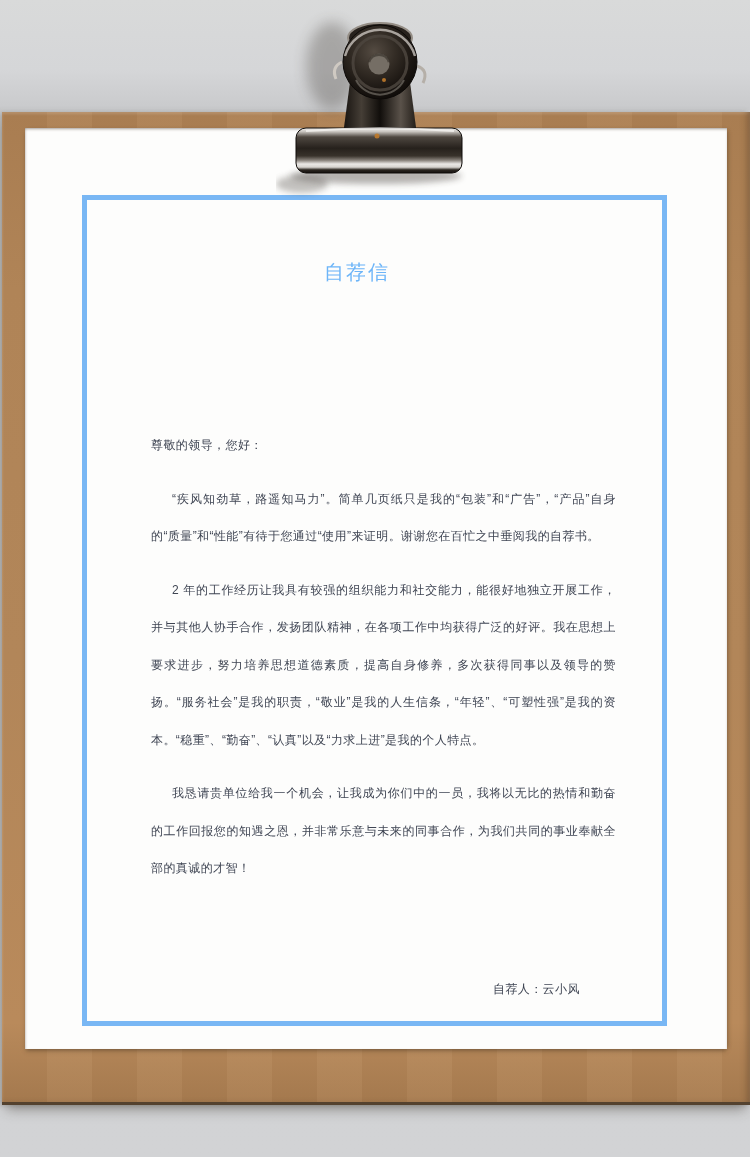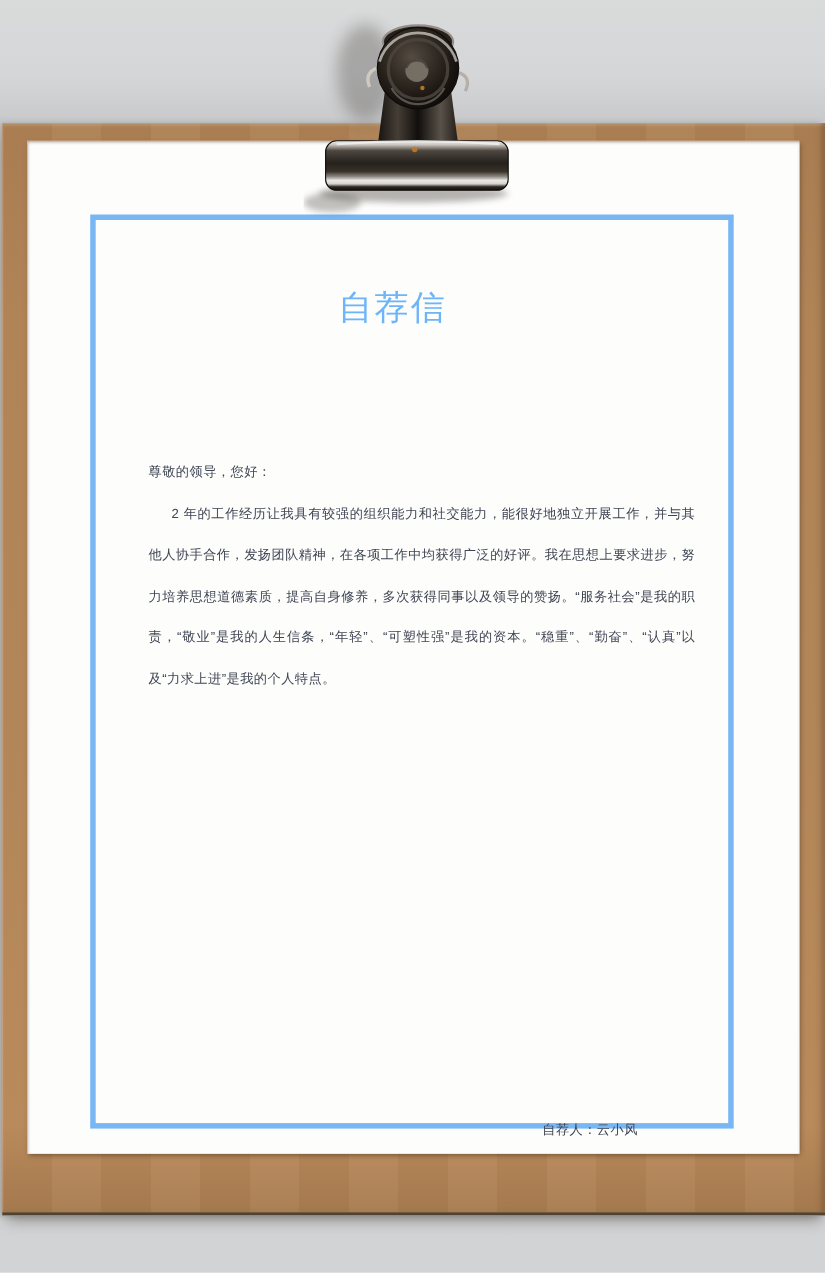--- a/index.html
+++ b/index.html
@@ -22,31 +22,31 @@
     background:#fdfdfc;
     box-shadow:0 3px 4px -1px rgba(80,60,40,.5),3px 0 4px -2px rgba(80,60,40,.3),
                inset 0 2px 3px -1px rgba(60,45,30,.45), inset 2px 0 3px -2px rgba(60,45,30,.3);
   }
   .frame{
     position:absolute;left:57px;top:67px;width:585px;height:831px;
     box-sizing:border-box;border:5px solid #79b7f4;z-index:1;
   }
   .title{
     position:absolute;left:0;top:131px;width:702px;box-sizing:border-box;padding-right:38px;
-    text-align:center;font-size:31px;letter-spacing:2px;color:#6db5f8;z-index:2;
+    text-align:center;font-size:20px;letter-spacing:2px;color:#6db5f8;z-index:2;
   }
   .letter-body{
     position:absolute;left:110px;top:283px;width:497px;z-index:2;
     font-size:12px;letter-spacing:0.42px;line-height:37.5px;color:#3f4553;
     text-align:justify;text-justify:inter-ideograph;
   }
-  .letter-body p{margin:0;text-indent:21px;}
+  .letter-body p{margin:16px;text-indent:21px;}
   .letter-body p.salutation{text-indent:0;}
   .signature{
-    position:absolute;left:468px;top:891px;z-index:2;
+    position:absolute;left:468px;top:853px;z-index:2;
     font-size:12px;letter-spacing:0.4px;color:#3f4553;white-space:nowrap;
   }
   .date-clip{
     position:absolute;left:460px;top:887px;height:11px;width:180px;overflow:hidden;z-index:3;
   }
   .date-text{
     display:block;font-size:16px;line-height:14px;letter-spacing:0.4px;color:#b91c1c;white-space:nowrap;margin-top:16px;
   }
   .clip-svg{position:absolute;left:276px;top:4px;width:210px;height:200px;z-index:5;}
 </style>
@@ -55,21 +55,23 @@
 
 <div class="board"></div>
 
 <div class="paper">
   <div class="frame"></div>
 
   <div class="title">自荐信</div>
 
   <div class="letter-body">
     <p class="salutation">尊敬的领导，您好：</p>
+    <p>“疾风知劲草，路遥知马力”。简单几页纸只是我的“包装”和“广告”，“产品”自身的“质量”和“性能”有待于您通过“使用”来证明。谢谢您在百忙之中垂阅我的自荐书。</p>
     <p>2 年的工作经历让我具有较强的组织能力和社交能力，能很好地独立开展工作，并与其他人协手合作，发扬团队精神，在各项工作中均获得广泛的好评。我在思想上要求进步，努力培养思想道德素质，提高自身修养，多次获得同事以及领导的赞扬。“服务社会”是我的职责，“敬业”是我的人生信条，“年轻”、“可塑性强”是我的资本。“稳重”、“勤奋”、“认真”以及“力求上进”是我的个人特点。</p>
+    <p>我恳请贵单位给我一个机会，让我成为你们中的一员，我将以无比的热情和勤奋的工作回报您的知遇之恩，并非常乐意与未来的同事合作，为我们共同的事业奉献全部的真诚的才智！</p>
   </div>
 
   <div class="signature">自荐人：云小风</div>
 
   <div class="date-clip">
     <span class="date-text">时间：2016 年 9 月</span>
   </div>
 </div>
 
 <svg class="clip-svg" viewBox="0 0 210 200" aria-hidden="true">

